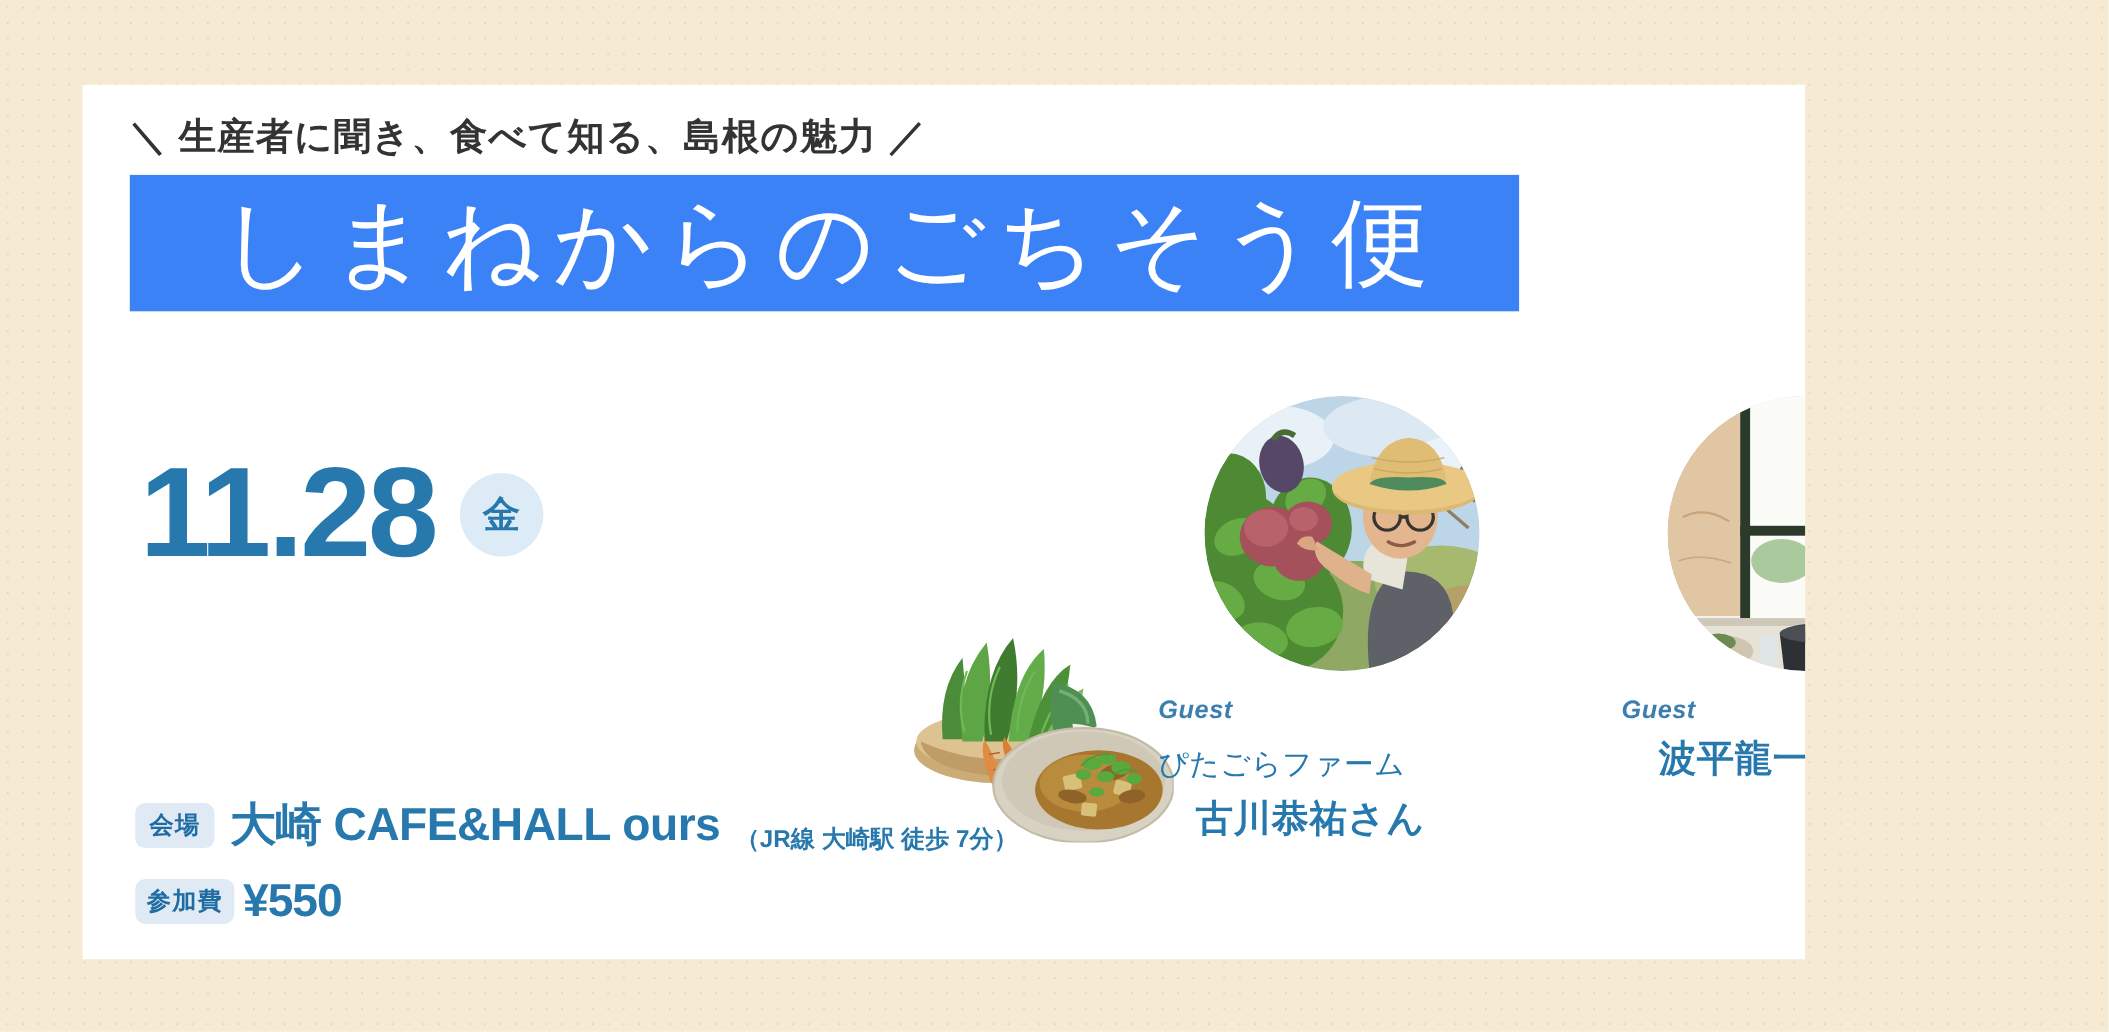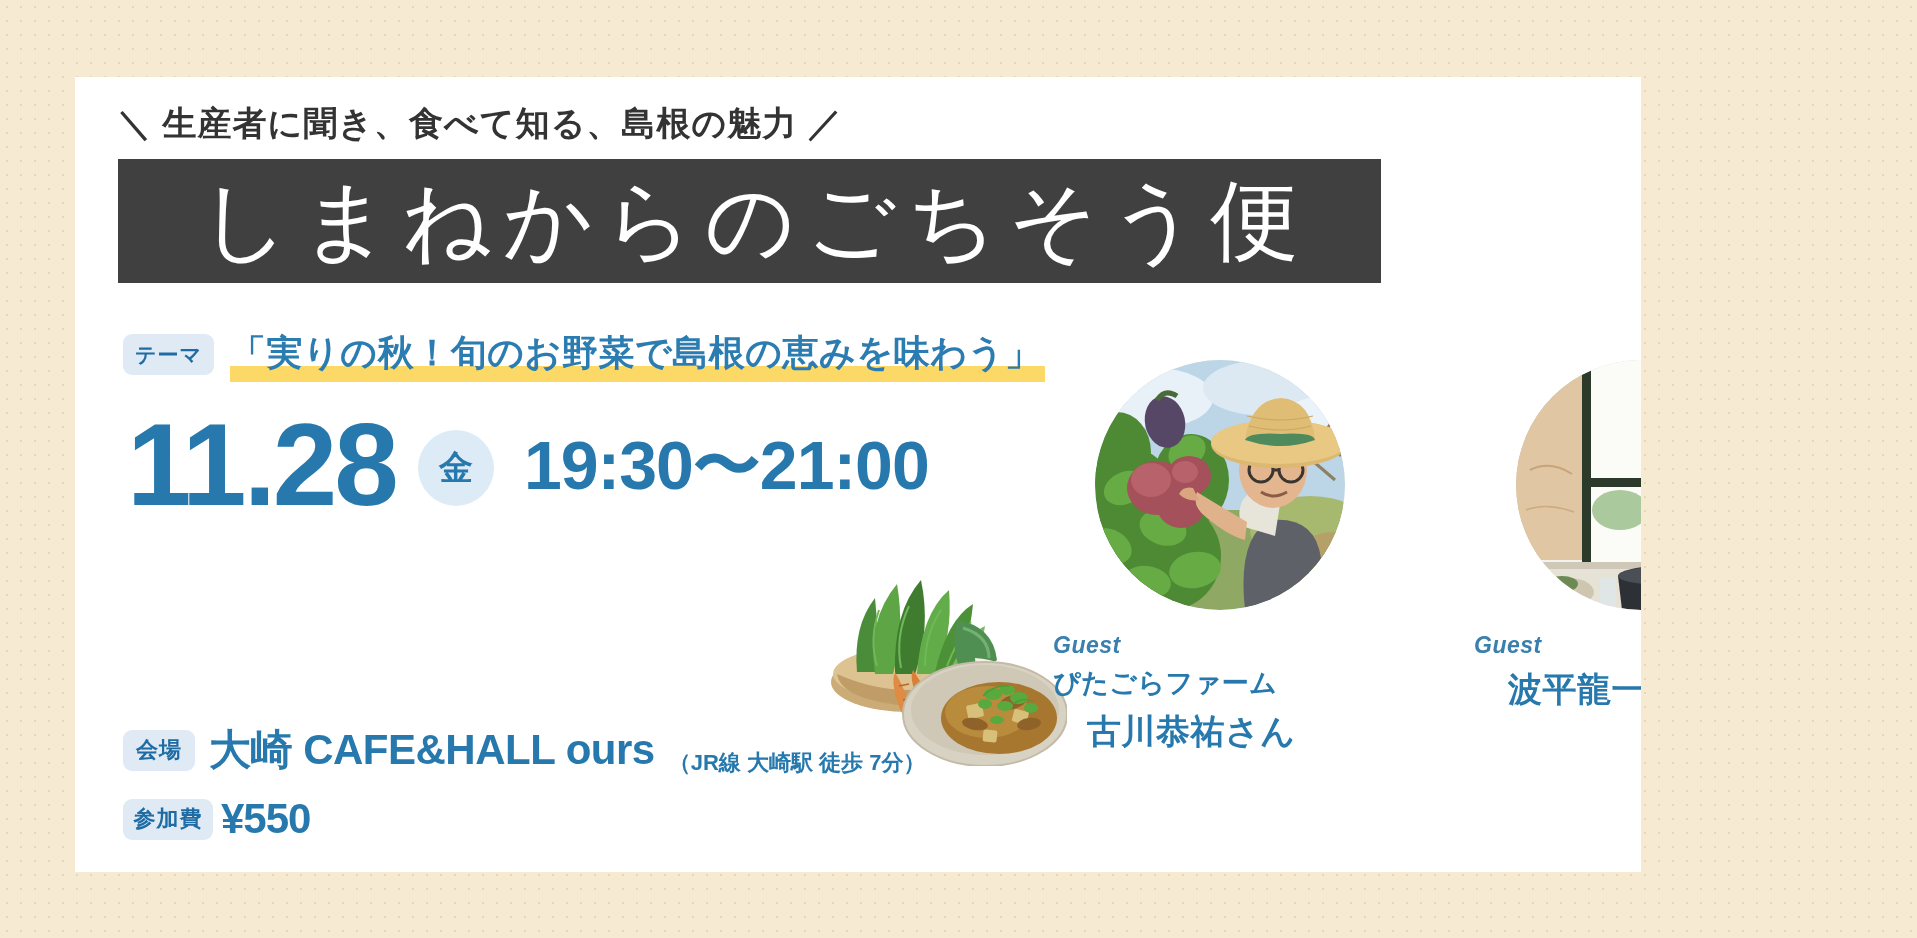--- a/index.html
+++ b/index.html
@@ -41,21 +41,21 @@
     white-space: nowrap;
   }
 
   
   #title-band {
     position: absolute;
     left: 43px;
     top: 82px;
     width: 1263px;
     height: 124px;
-    background: #404040;
+    background: #3b82f6;
     display: flex;
     align-items: center;
     justify-content: center;
   }
   #main-title {
     color: #ffffff;
     font-size: 88px;
     font-weight: 400;
     letter-spacing: 11px;
     line-height: 1;
@@ -240,23 +240,23 @@
   .guest-meta { margin-top: 22px; padding-left: 18px; }
   .guest-label {
     font-size: 23px;
     font-style: italic;
     font-weight: 700;
     color: #3b7fae;
     letter-spacing: 0.5px;
   }
   .guest-org {
     font-size: 27px;
-    font-weight: 700;
-    color: #2779ad;
-    margin-top: 6px;
+    font-weight: 400;
+    color: #2779ad;
+    margin-top: 18px;
     letter-spacing: 0.5px;
   }
   .guest-name {
     font-size: 34px;
     font-weight: 700;
     color: #2779ad;
     margin-top: 8px;
     padding-left: 34px;
     letter-spacing: 0.5px;
   }
@@ -265,32 +265,24 @@
 <body>
 
 <div id="flyer-card">
 
   <div id="tagline">＼ 生産者に聞き、食べて知る、島根の魅力 ／</div>
 
   <div id="title-band">
     <div id="main-title">しまねからのごちそう便</div>
   </div>
 
-  <div id="theme-row">
-    <span class="info-badge" id="theme-badge">テーマ</span>
-    <span id="theme-text-wrap">
-      <span id="theme-highlight"></span>
-      <span id="theme-text">「実りの秋！旬のお野菜で島根の恵みを味わう」</span>
-    </span>
-  </div>
 
   <div id="date-row">
     <span id="date-number">11.28</span>
     <span id="weekday-badge">金</span>
-    <span id="time-text">19:30〜21:00</span>
   </div>
 
   <div id="venue-row">
     <span class="info-badge" id="venue-badge">会場</span>
     <span id="venue-name">大崎 CAFE&amp;HALL ours</span>
     <span id="venue-access">（JR線 大崎駅 徒歩 7分）</span>
   </div>
 
   <div id="fee-row">
     <span class="info-badge" id="fee-badge">参加費</span>

